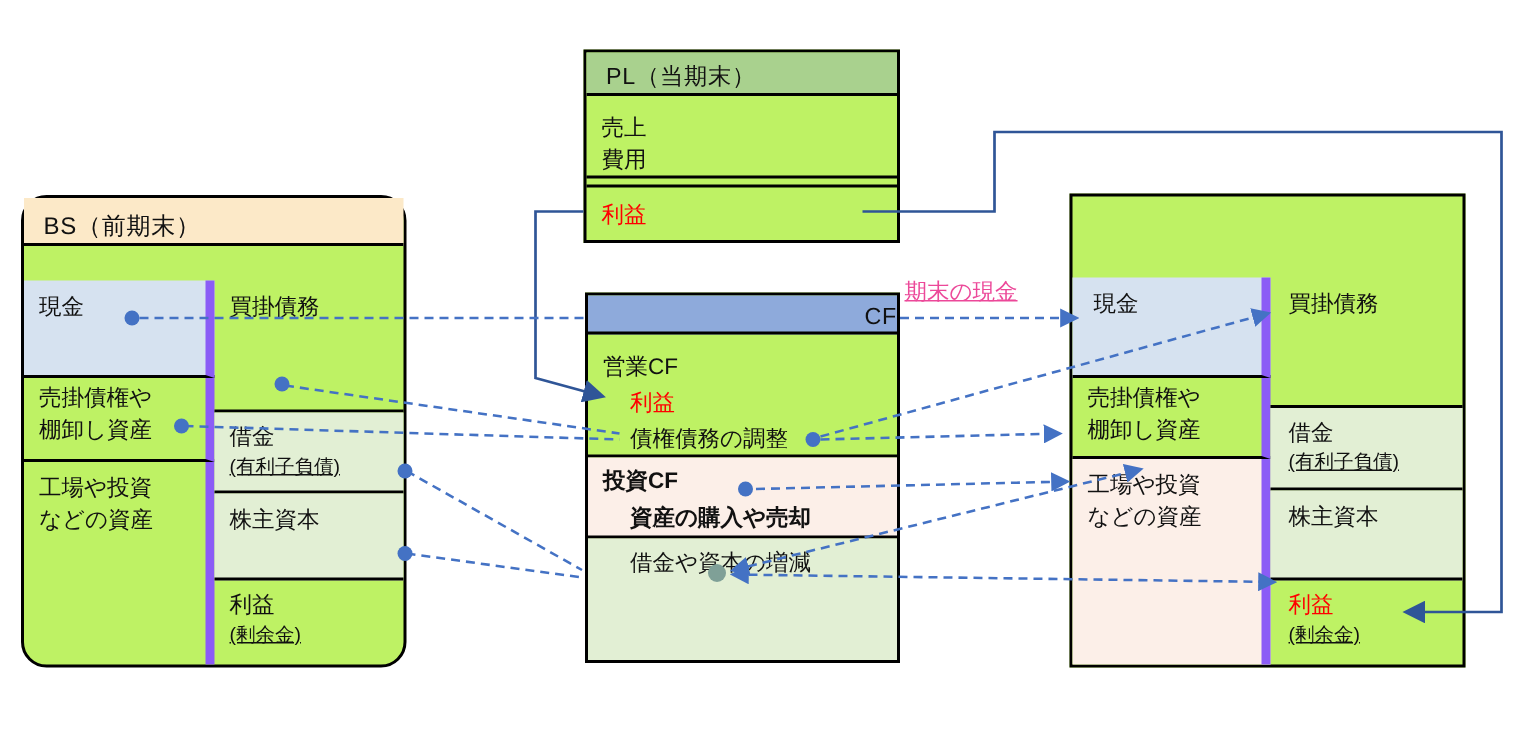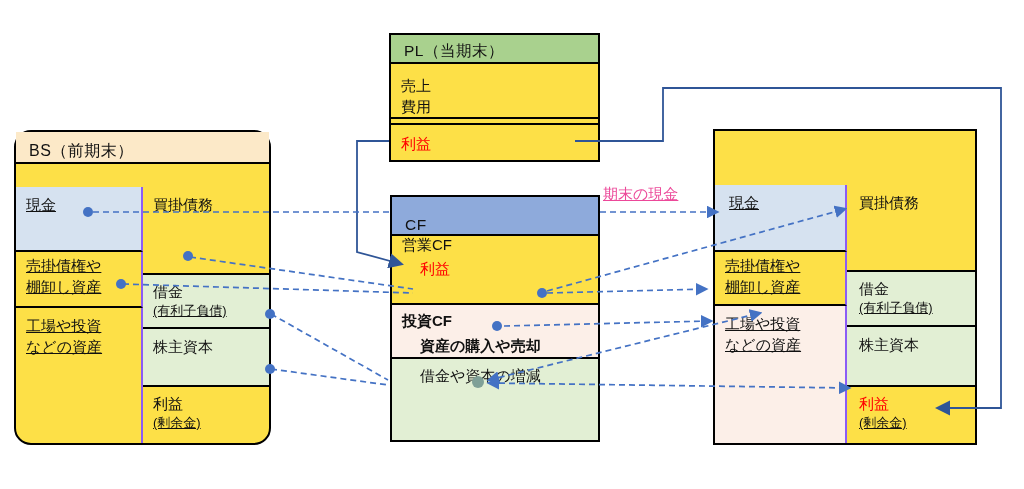--- a/index.html
+++ b/index.html
@@ -1,31 +1,31 @@
 <!DOCTYPE html>
 <html><head>
 <meta charset="utf-8">
 <style>
   html,body{margin:0;padding:0;background:#fff;}
   body{font-family:"Liberation Sans","DejaVu Sans",sans-serif;color:#111;}
   .stage{position:relative;width:1024px;height:489px;background:#fff;overflow:hidden;}
-  .box{position:absolute;border:2px solid #000;background:#fde047;box-sizing:border-box;}
+  .box{position:absolute;border:2px solid #000;background:#bef264;box-sizing:border-box;}
   .hdr{position:absolute;left:0;top:0;right:0;border-bottom:2px solid #000;box-sizing:border-box;
        font-size:16px;padding:9px 0 0 13px;letter-spacing:0.5px;}
   .cell{position:absolute;box-sizing:border-box;font-size:15px;line-height:21px;padding:7px 4px 0 10px;}
   .cell .sub{font-size:13px;line-height:17px;display:block;text-decoration:underline;}
   .line{display:block;}
   .red{color:#FF0000;}
   .bg-cream{background:#FCE9C8;}
   .bg-blue{background:#D6E2F0;}
   .bg-green{background:#E2EFD4;}
   .bg-pink{background:#FCEFE8;}
   .bg-hblue{background:#8EAADB;}
   .bg-hgreen{background:#A9D18E;}
-  .br2{border-right:2px solid #8b5cf6;text-decoration:underline;}
+  .br2{border-right:6px solid #8b5cf6;}
   .bb2{border-bottom:2px solid #000;}
   .bt2{border-top:2px solid #000;}
   .cfline{display:block;}
   .indent{padding-left:18px;}
   .overlay{position:absolute;left:0;top:0;pointer-events:none;}
   .floatlabel{position:absolute;font-size:15px;color:#ec4899;text-decoration:underline;}
 </style>
 </head>
 <body>
 
@@ -69,26 +69,27 @@
     <div class="cell bb2" style="left:0;top:33px;width:207px;height:51px;padding-top:7px;">
       <span class="line">売上</span>
       <span class="line">費用</span>
     </div>
     <div class="cell bt2" style="left:0;top:88px;width:207px;height:37px;padding-top:8px;">
       <span class="red">利益</span>
     </div>
   </div>
 
   <div class="box" style="left:390px;top:195px;width:210px;height:247px;">
-    <div class="hdr bg-hblue" style="padding-top:19px;font-size:15.5px;">
+    <div class="hdr bg-hblue" style="padding-top:6px;font-size:15.5px;text-align:right;">
       <span>CF</span>
     </div>
     <div class="cell bb2" style="left:0;top:32px;width:206px;height:76px;padding-top:4px;line-height:24px;">
       <span class="cfline">営業CF</span>
       <span class="cfline indent red">利益</span>
+      <span class="cfline indent">債権債務の調整</span>
     </div>
     <div class="cell bg-pink bb2" style="left:0;top:108px;width:206px;height:54px;padding-top:3px;line-height:25px;font-weight:bold;">
       <span class="cfline">投資CF</span>
       <span class="cfline indent">資産の購入や売却</span>
     </div>
     <div class="cell bg-green" style="left:0;top:162px;width:206px;height:81px;padding-top:5px;line-height:24px;">
       <span class="cfline indent">借金や資本の増減</span>
     </div>
   </div>
 

